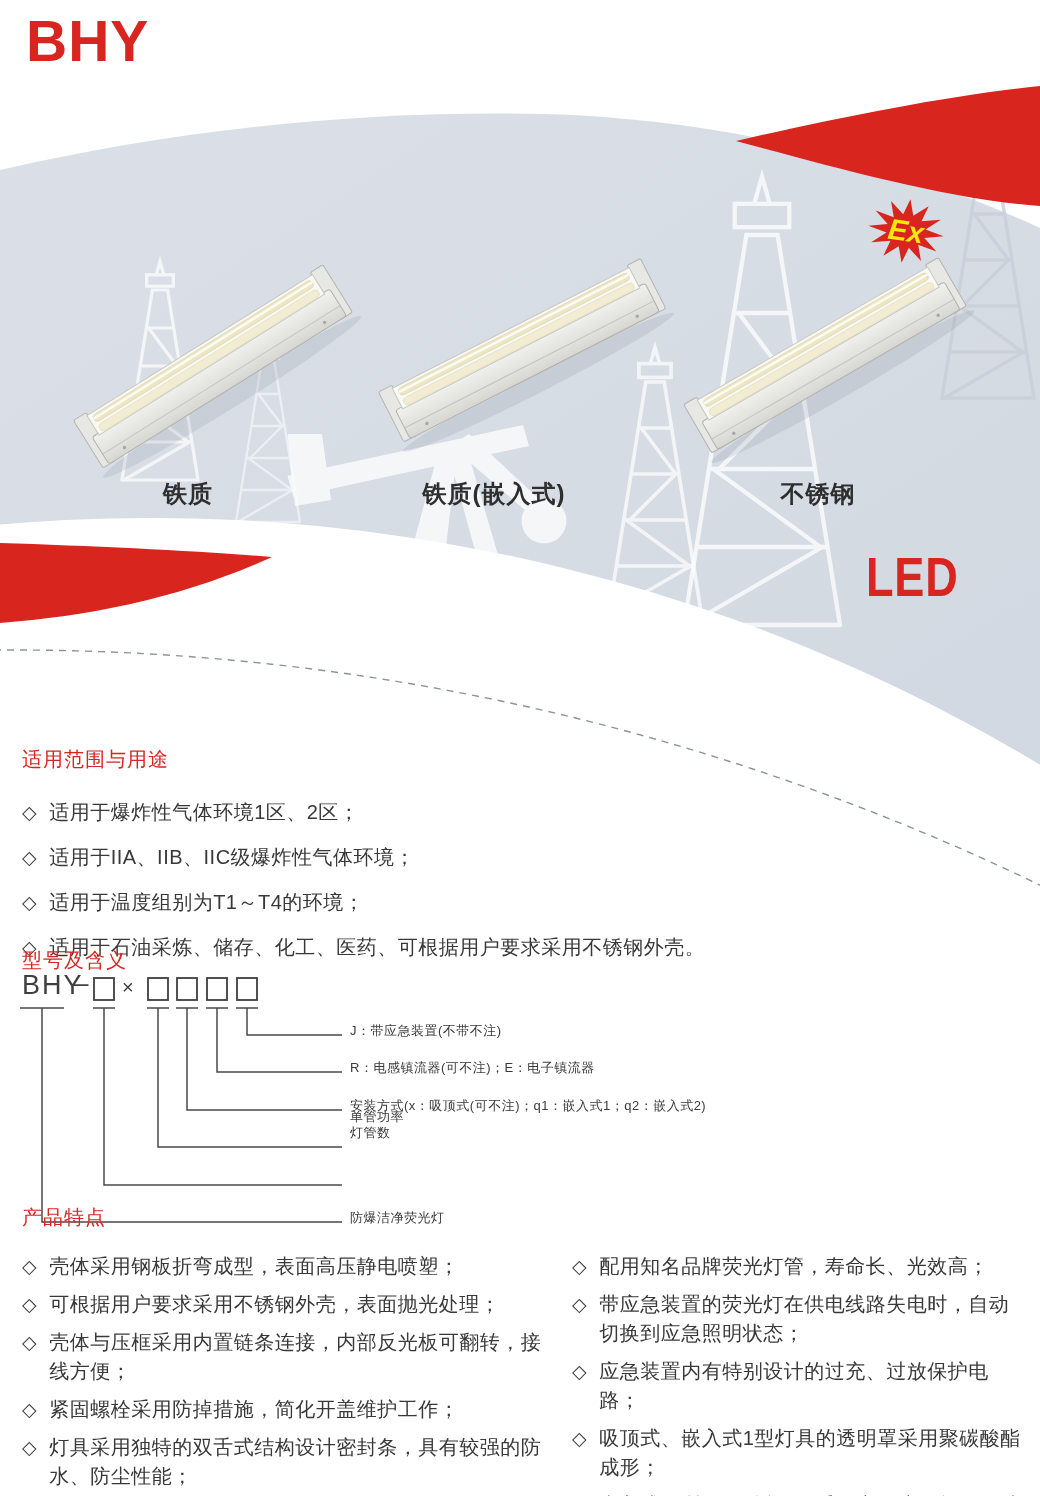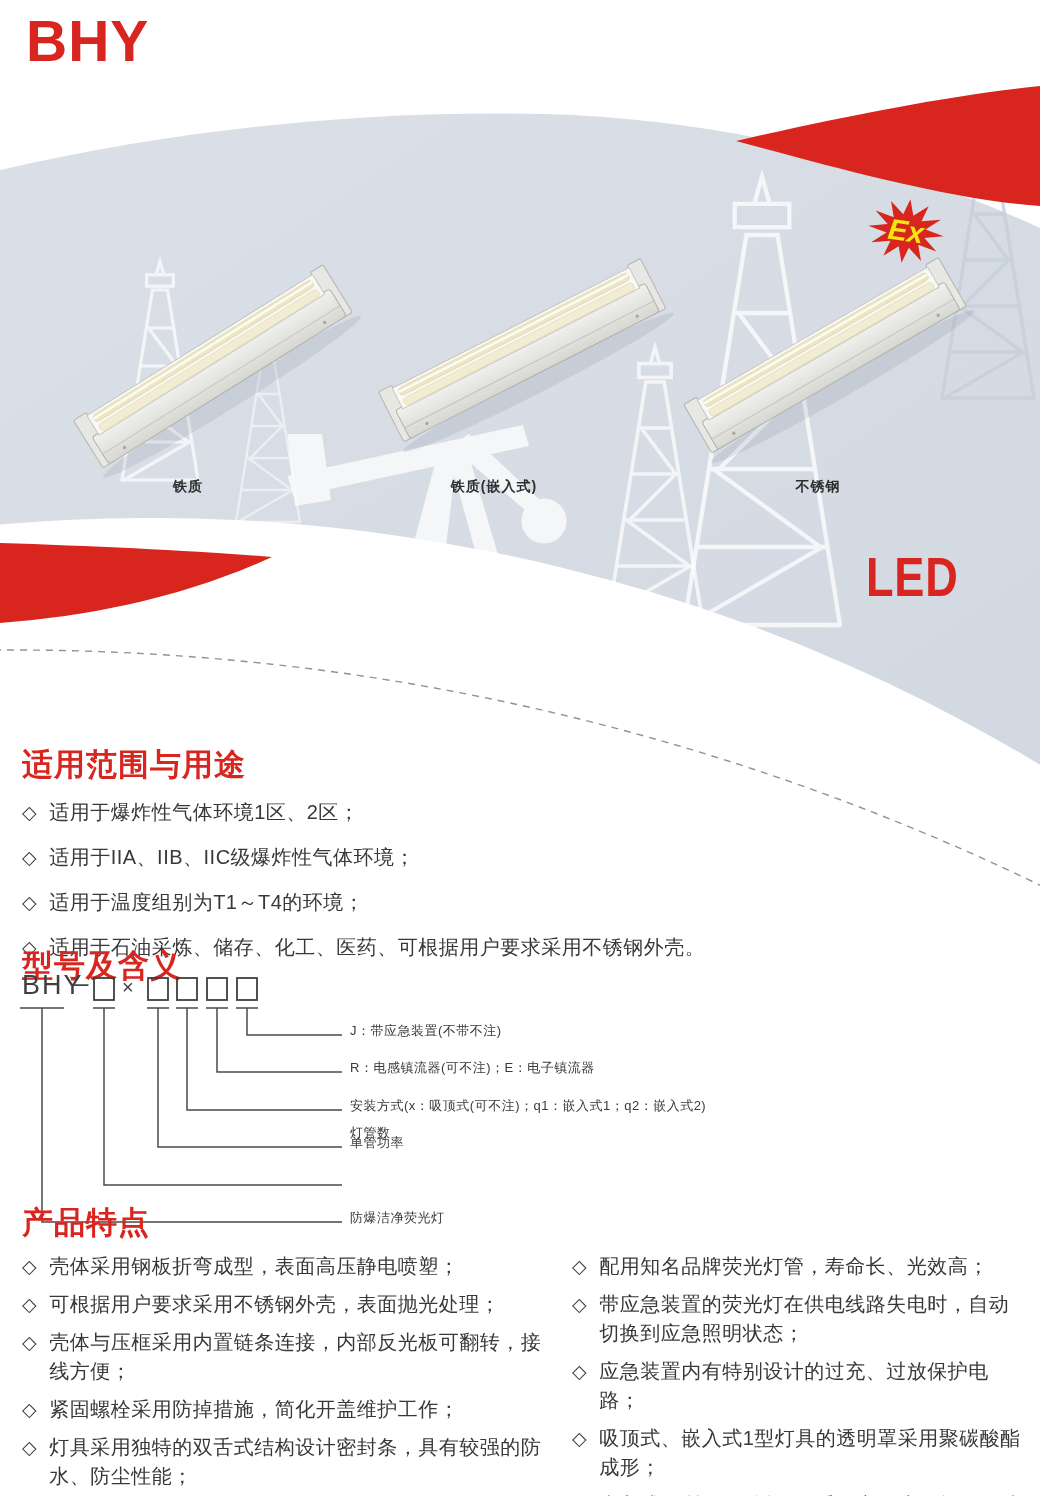--- a/index.html
+++ b/index.html
@@ -4,24 +4,24 @@
 <style>
   html,body{margin:0;padding:0;}
   .page{
     position:relative;width:1040px;height:1496px;background:#ffffff;overflow:hidden;
     font-family:"Liberation Sans", sans-serif;
   }
   .bg-svg{position:absolute;left:0;top:0;width:1040px;height:1496px;}
   .brand-block{position:absolute;left:26px;top:12px;}
   .brand{font-size:57px;font-weight:900;color:#d8251f;line-height:1.05;letter-spacing:1px;}
   .subtitle{font-size:31px;font-weight:700;color:#4a4a4a;letter-spacing:2px;margin-top:4px;}
-  .lamp-label{position:absolute;width:260px;text-align:center;font-size:14px;font-weight:700;color:#2e2e2e;letter-spacing:1px;}
+  .lamp-label{position:absolute;width:260px;text-align:center;font-size:24px;font-weight:700;color:#2e2e2e;letter-spacing:1px;}
   .led{position:absolute;left:866px;top:550px;font-size:55px;font-weight:800;color:#d8251f;
        transform:scaleX(.82);transform-origin:left top;letter-spacing:1px;line-height:1;}
-  .section-title{position:absolute;font-size:31px;font-weight:700;color:#d8251f;letter-spacing:1px;line-height:1.1;}
+  .section-title{position:absolute;font-size:20px;font-weight:400;color:#d8251f;letter-spacing:1px;line-height:1.1;}
   .bullet-list{position:absolute;}
   .bullet-item{display:flex;gap:12px;font-size:20px;color:#383838;font-weight:500;letter-spacing:.5px;line-height:29px;margin-bottom:16px;}
   .feat .bullet-item{margin-bottom:9px;}
   .bullet{flex:0 0 auto;color:#3d3d3d;font-size:19px;line-height:29px;}
   .model-svg{position:absolute;left:0;top:952px;width:1040px;height:300px;}
   .model-prefix{position:absolute;left:22px;top:970px;font-size:27px;color:#3f3f3f;letter-spacing:2px;font-weight:500;}
   .model-dash{position:absolute;left:74px;top:968px;font-size:26px;color:#3f3f3f;font-weight:500;}
   .model-x{position:absolute;left:122px;top:976px;font-size:20px;color:#3f3f3f;font-weight:500;}
   .model-label{position:absolute;left:350px;font-size:13px;color:#3a3a3a;font-weight:500;letter-spacing:.5px;white-space:nowrap;}
 </style>
@@ -147,21 +147,21 @@
       <path d="M104,56 V233 H342"></path>
       <path d="M42,56 V270 H342"></path>
     </g>
   </svg>
   <span class="model-prefix">BHY</span>
   <span class="model-dash">–</span>
   <span class="model-x">×</span>
   <div class="model-label" style="top:1022px;">J：带应急装置(不带不注)</div>
   <div class="model-label" style="top:1059px;">R：电感镇流器(可不注)；E：电子镇流器</div>
   <div class="model-label" style="top:1097px;">安装方式(x：吸顶式(可不注)；q1：嵌入式1；q2：嵌入式2)</div>
-  <div class="model-label" style="top:1134px;">单管功率</div>
+  <div class="model-label" style="top:1108px;">单管功率</div>
   <div class="model-label" style="top:1124px;text-align:center;">灯管数</div>
   <div class="model-label" style="top:1209px;">防爆洁净荧光灯</div>
 
   <div class="section-title" style="left:22px;top:1206px;text-align:center;">产品特点</div>
 
   <div class="bullet-list feat" style="left:22px;top:1252px;width:528px;">
     <div class="bullet-item">
         <span class="bullet">◇</span>
         <span>壳体采用钢板折弯成型，表面高压静电喷塑；</span>
       </div>

